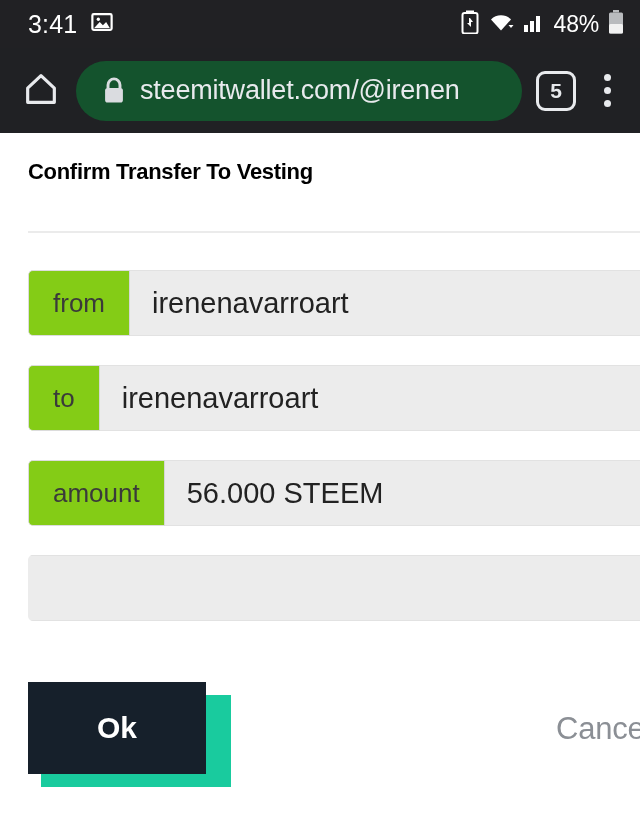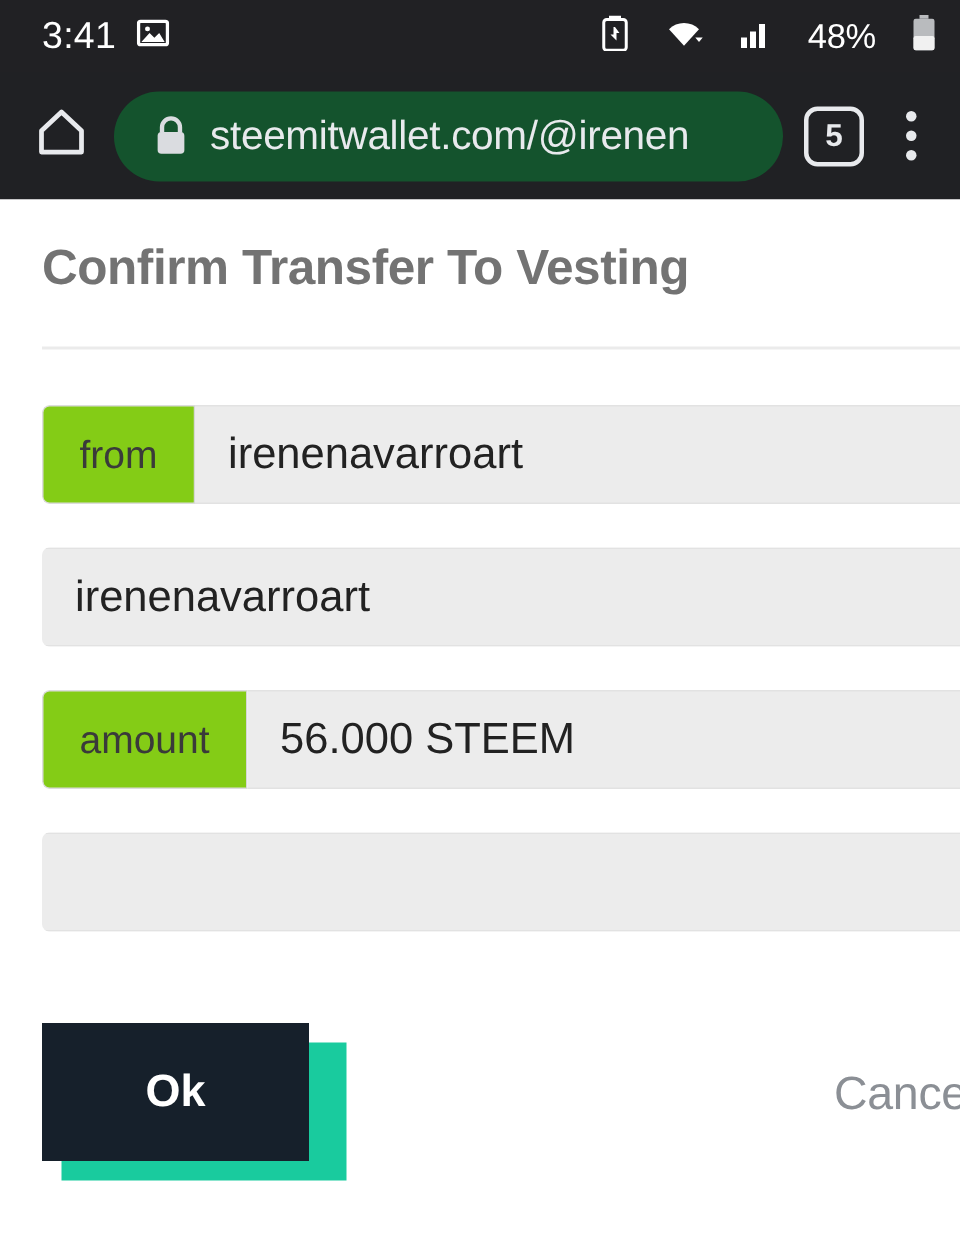--- a/index.html
+++ b/index.html
@@ -38,21 +38,21 @@
   }
   .status-clock {
     color: #ffffff;
     font-size: 25px;
     letter-spacing: 0.2px;
     font-family: "Liberation Sans", sans-serif;
   }
   .status-right {
     display: flex;
     align-items: center;
-    gap: 24px;
+    gap: 9px;
   }
   .battery-pct {
     color: #ffffff;
     font-size: 23px;
     letter-spacing: -0.2px;
   }
   .sb-icon { display: block; }
 
   
   .browser-bar {
@@ -138,23 +138,23 @@
     top: 133px; left: 0;
     width: 640px;
     height: 695px;
     background: #ffffff;
   }
 
   .page-title {
     position: absolute;
     left: 28px;
     top: 26px;
-    font-size: 33px;
+    font-size: 22px;
     font-weight: bold;
-    color: #737373;
+    color: #000000;
     letter-spacing: -0.3px;
     white-space: nowrap;
   }
 
   .divider {
     position: absolute;
     left: 28px;
     top: 98px;
     width: 620px;
     height: 2px;
@@ -341,20 +341,21 @@
     <div class="divider"></div>
 
     <div class="form-rows">
 
       <div class="form-row">
         <div class="row-label">from</div>
         <div class="row-value">irenenavarroart</div>
       </div>
 
       <div class="form-row">
+        <div class="row-label">to</div>
         <div class="row-value">irenenavarroart</div>
       </div>
 
       <div class="form-row">
         <div class="row-label">amount</div>
         <div class="row-value">56.000 STEEM</div>
       </div>
 
       <div class="form-row">
         <div class="row-value"></div>

